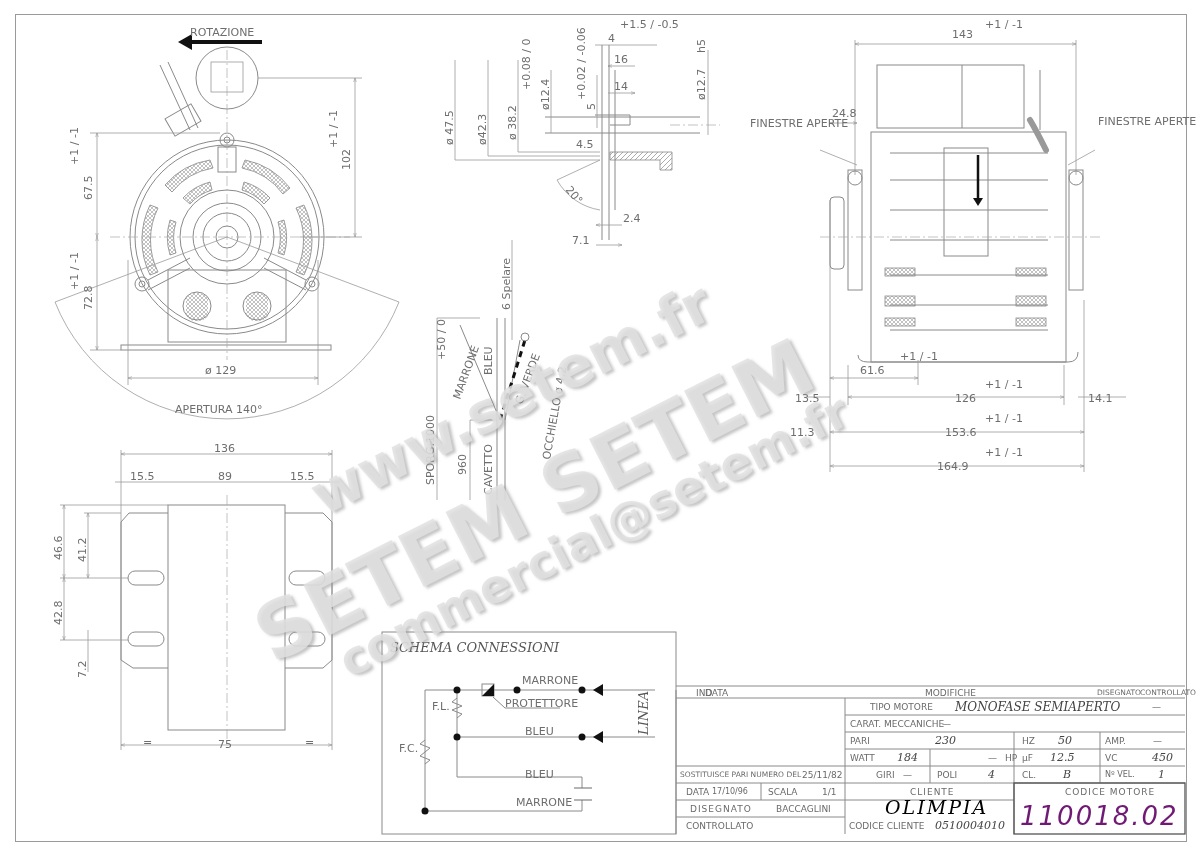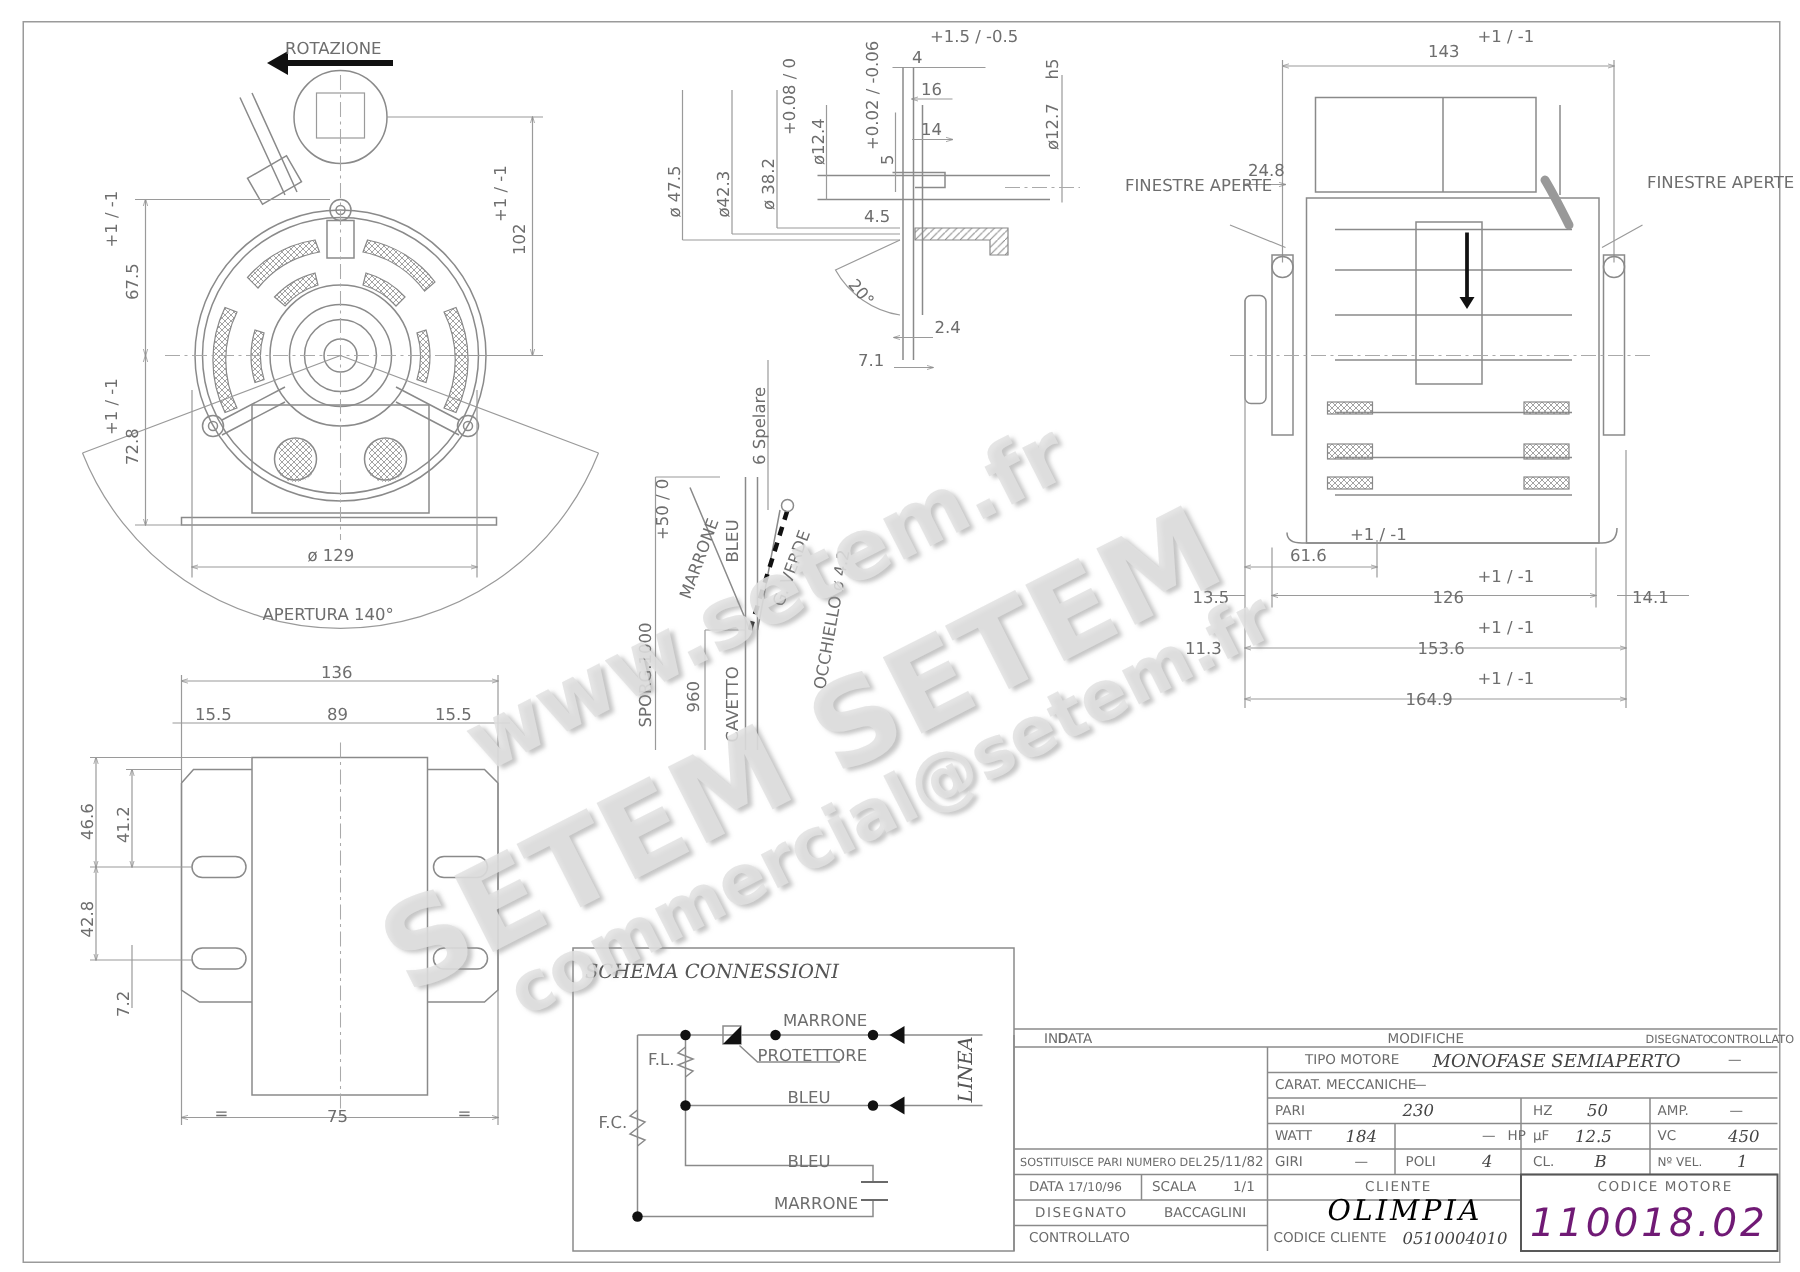--- a/index.html
+++ b/index.html
@@ -303,21 +303,21 @@
   <span class="tbi" style="left:897px;top:751px;font-size:11px;text-align:right;">184</span>
   <span class="tb" style="left:961px;top:753px;padding-left:44px;">HP</span>
   <span class="tb" style="left:988px;top:753px;">—</span>
   <span class="tb" style="left:1022px;top:753px;">µF</span>
   <span class="tbi" style="left:1050px;top:751px;font-size:11px;">12.5</span>
   <span class="tb" style="left:1105px;top:753px;">VC</span>
   <span class="tbi" style="left:1152px;top:751px;font-size:11px;">450</span>
 
   <span class="tb" style="left:680px;top:770px;font-size:7.5px;">SOSTITUISCE PARI NUMERO DEL</span>
   <span class="tb" style="left:802px;top:770px;">25/11/82</span>
-  <span class="tb" style="left:850px;top:770px;text-align:right;">GIRI</span>
+  <span class="tb" style="left:876px;top:770px;text-align:right;">GIRI</span>
   <span class="tb" style="left:903px;top:770px;">—</span>
   <span class="tb" style="left:937px;top:770px;">POLI</span>
   <span class="tbi" style="left:988px;top:768px;font-size:11px;">4</span>
   <span class="tb" style="left:1022px;top:770px;">CL.</span>
   <span class="tbi" style="left:1063px;top:768px;font-size:11px;">B</span>
   <span class="tb" style="left:1105px;top:770px;font-size:8px;">Nº VEL.</span>
   <span class="tbi" style="left:1158px;top:768px;font-size:11px;">1</span>
 
   <span class="tb" style="left:686px;top:787px;">DATA</span>
   <span class="tb" style="left:712px;top:787px;font-size:8px;">17/10/96</span>

